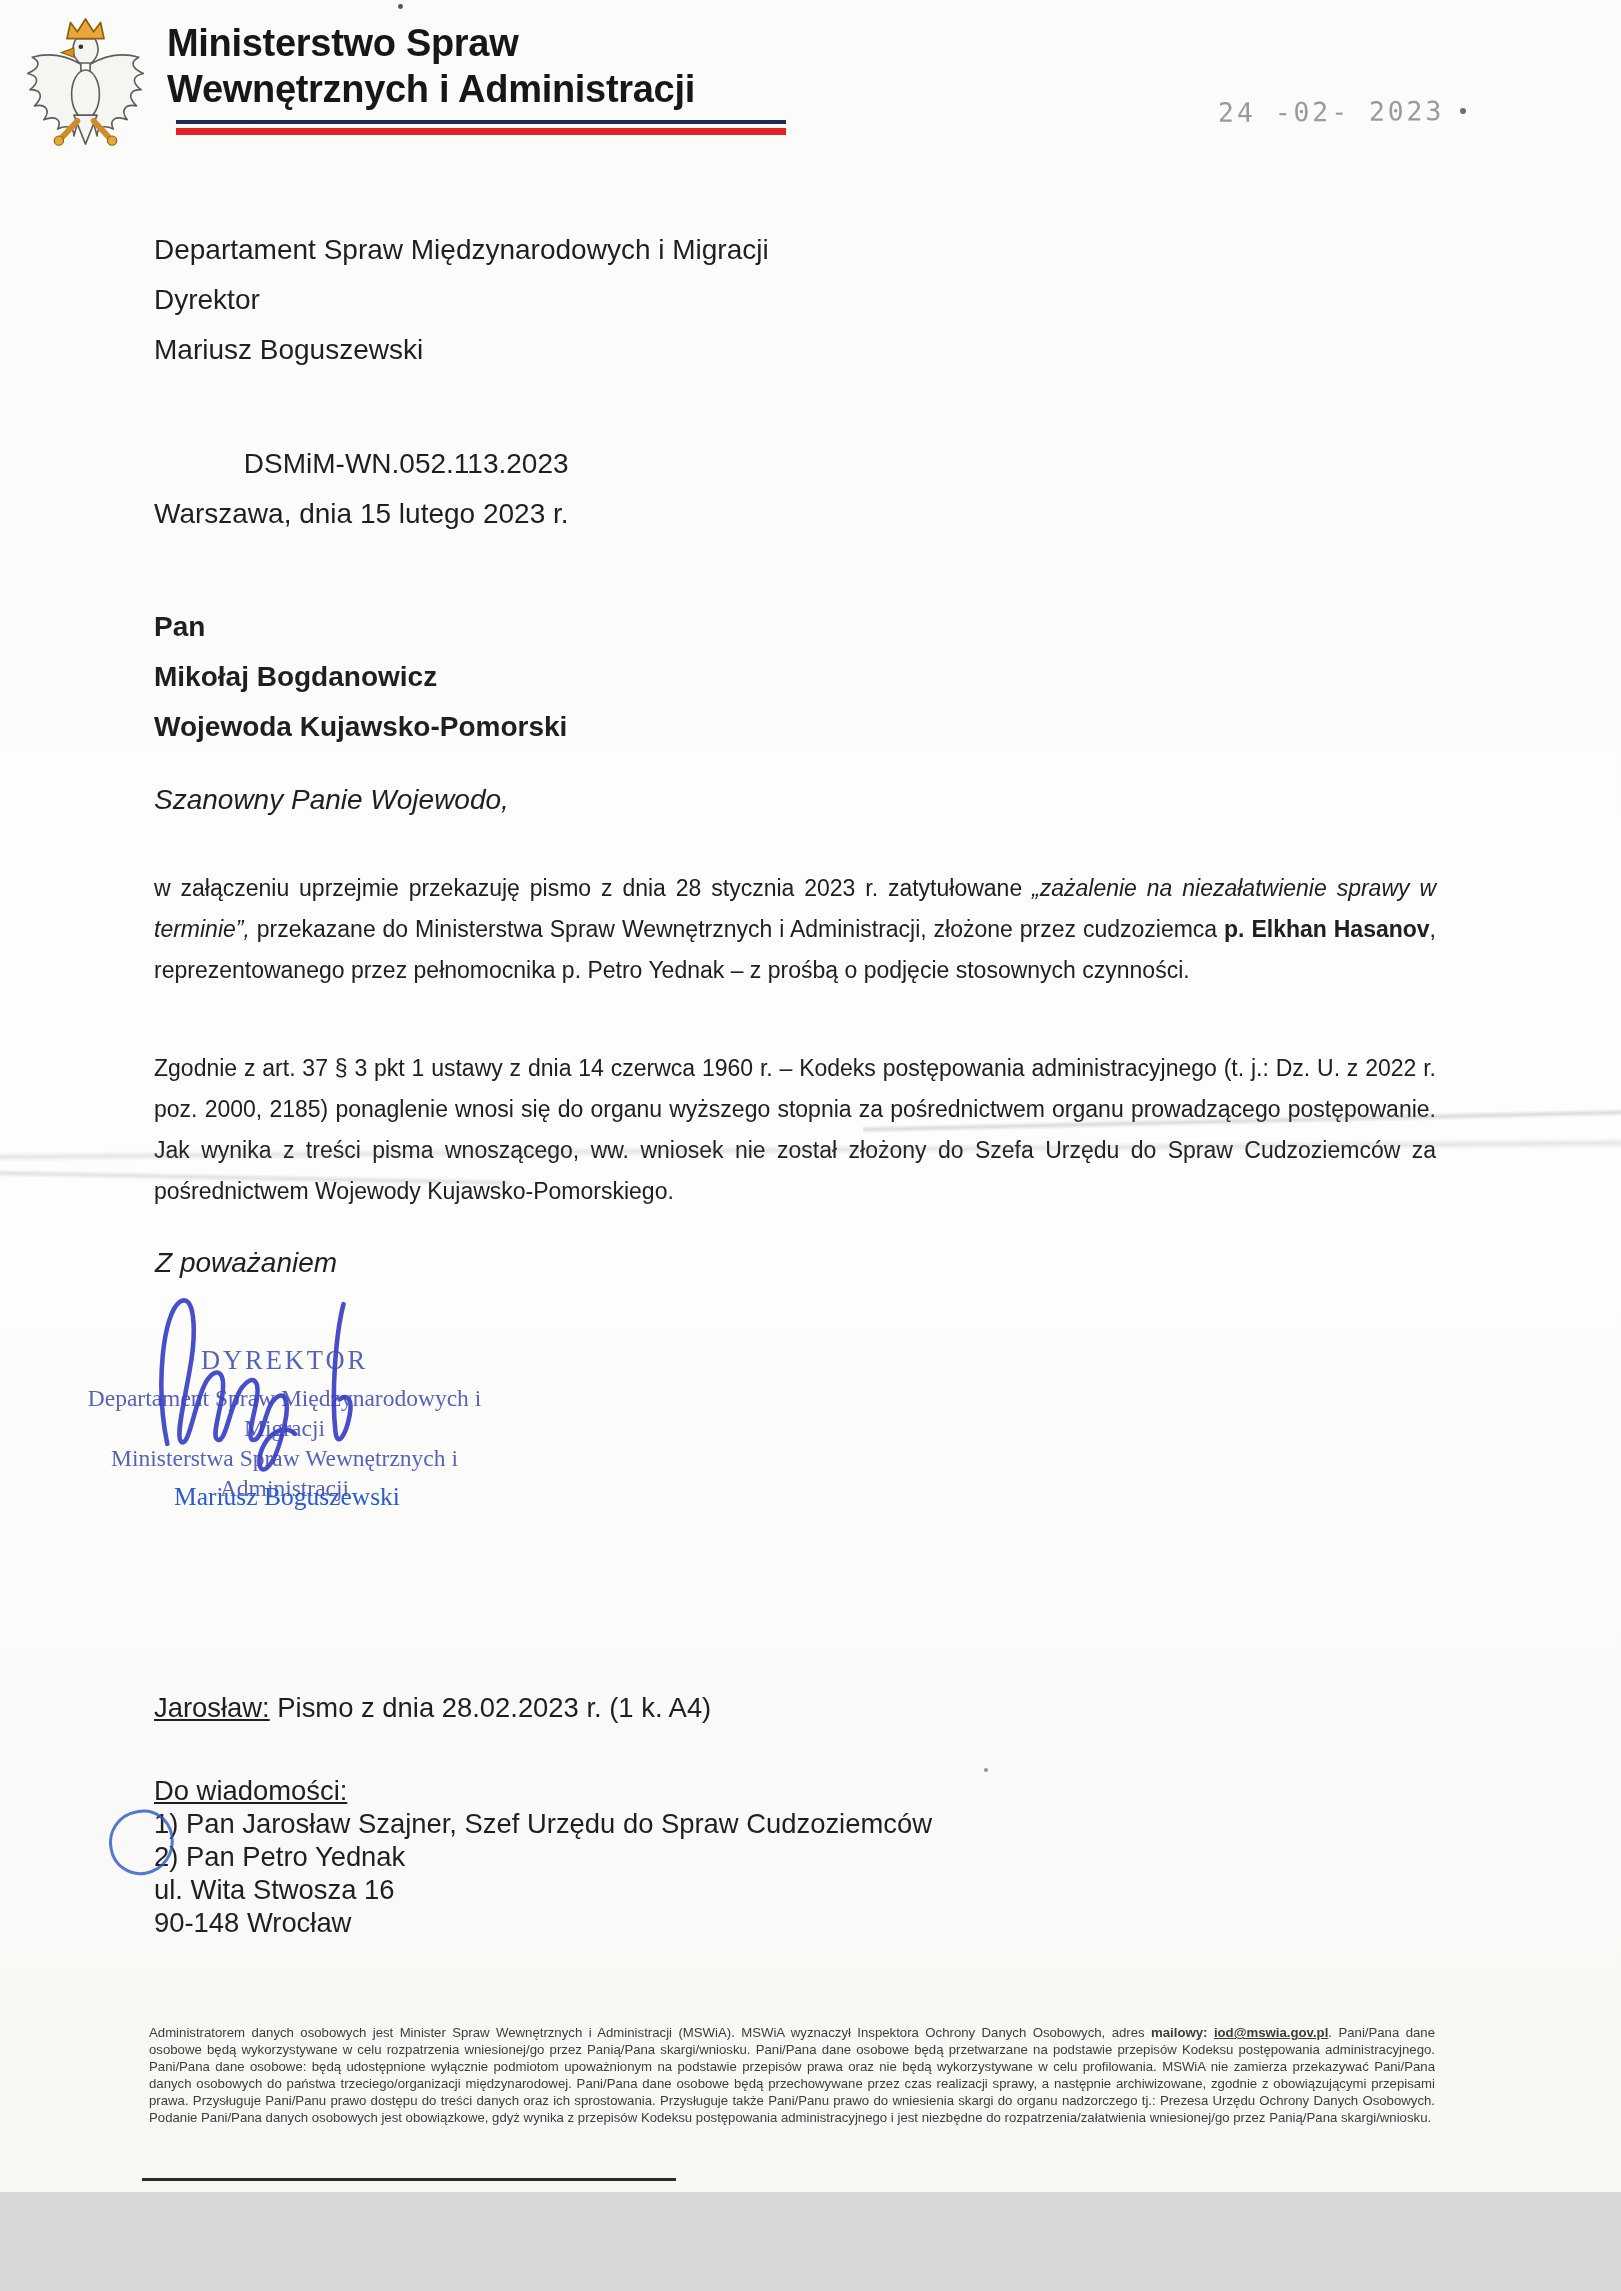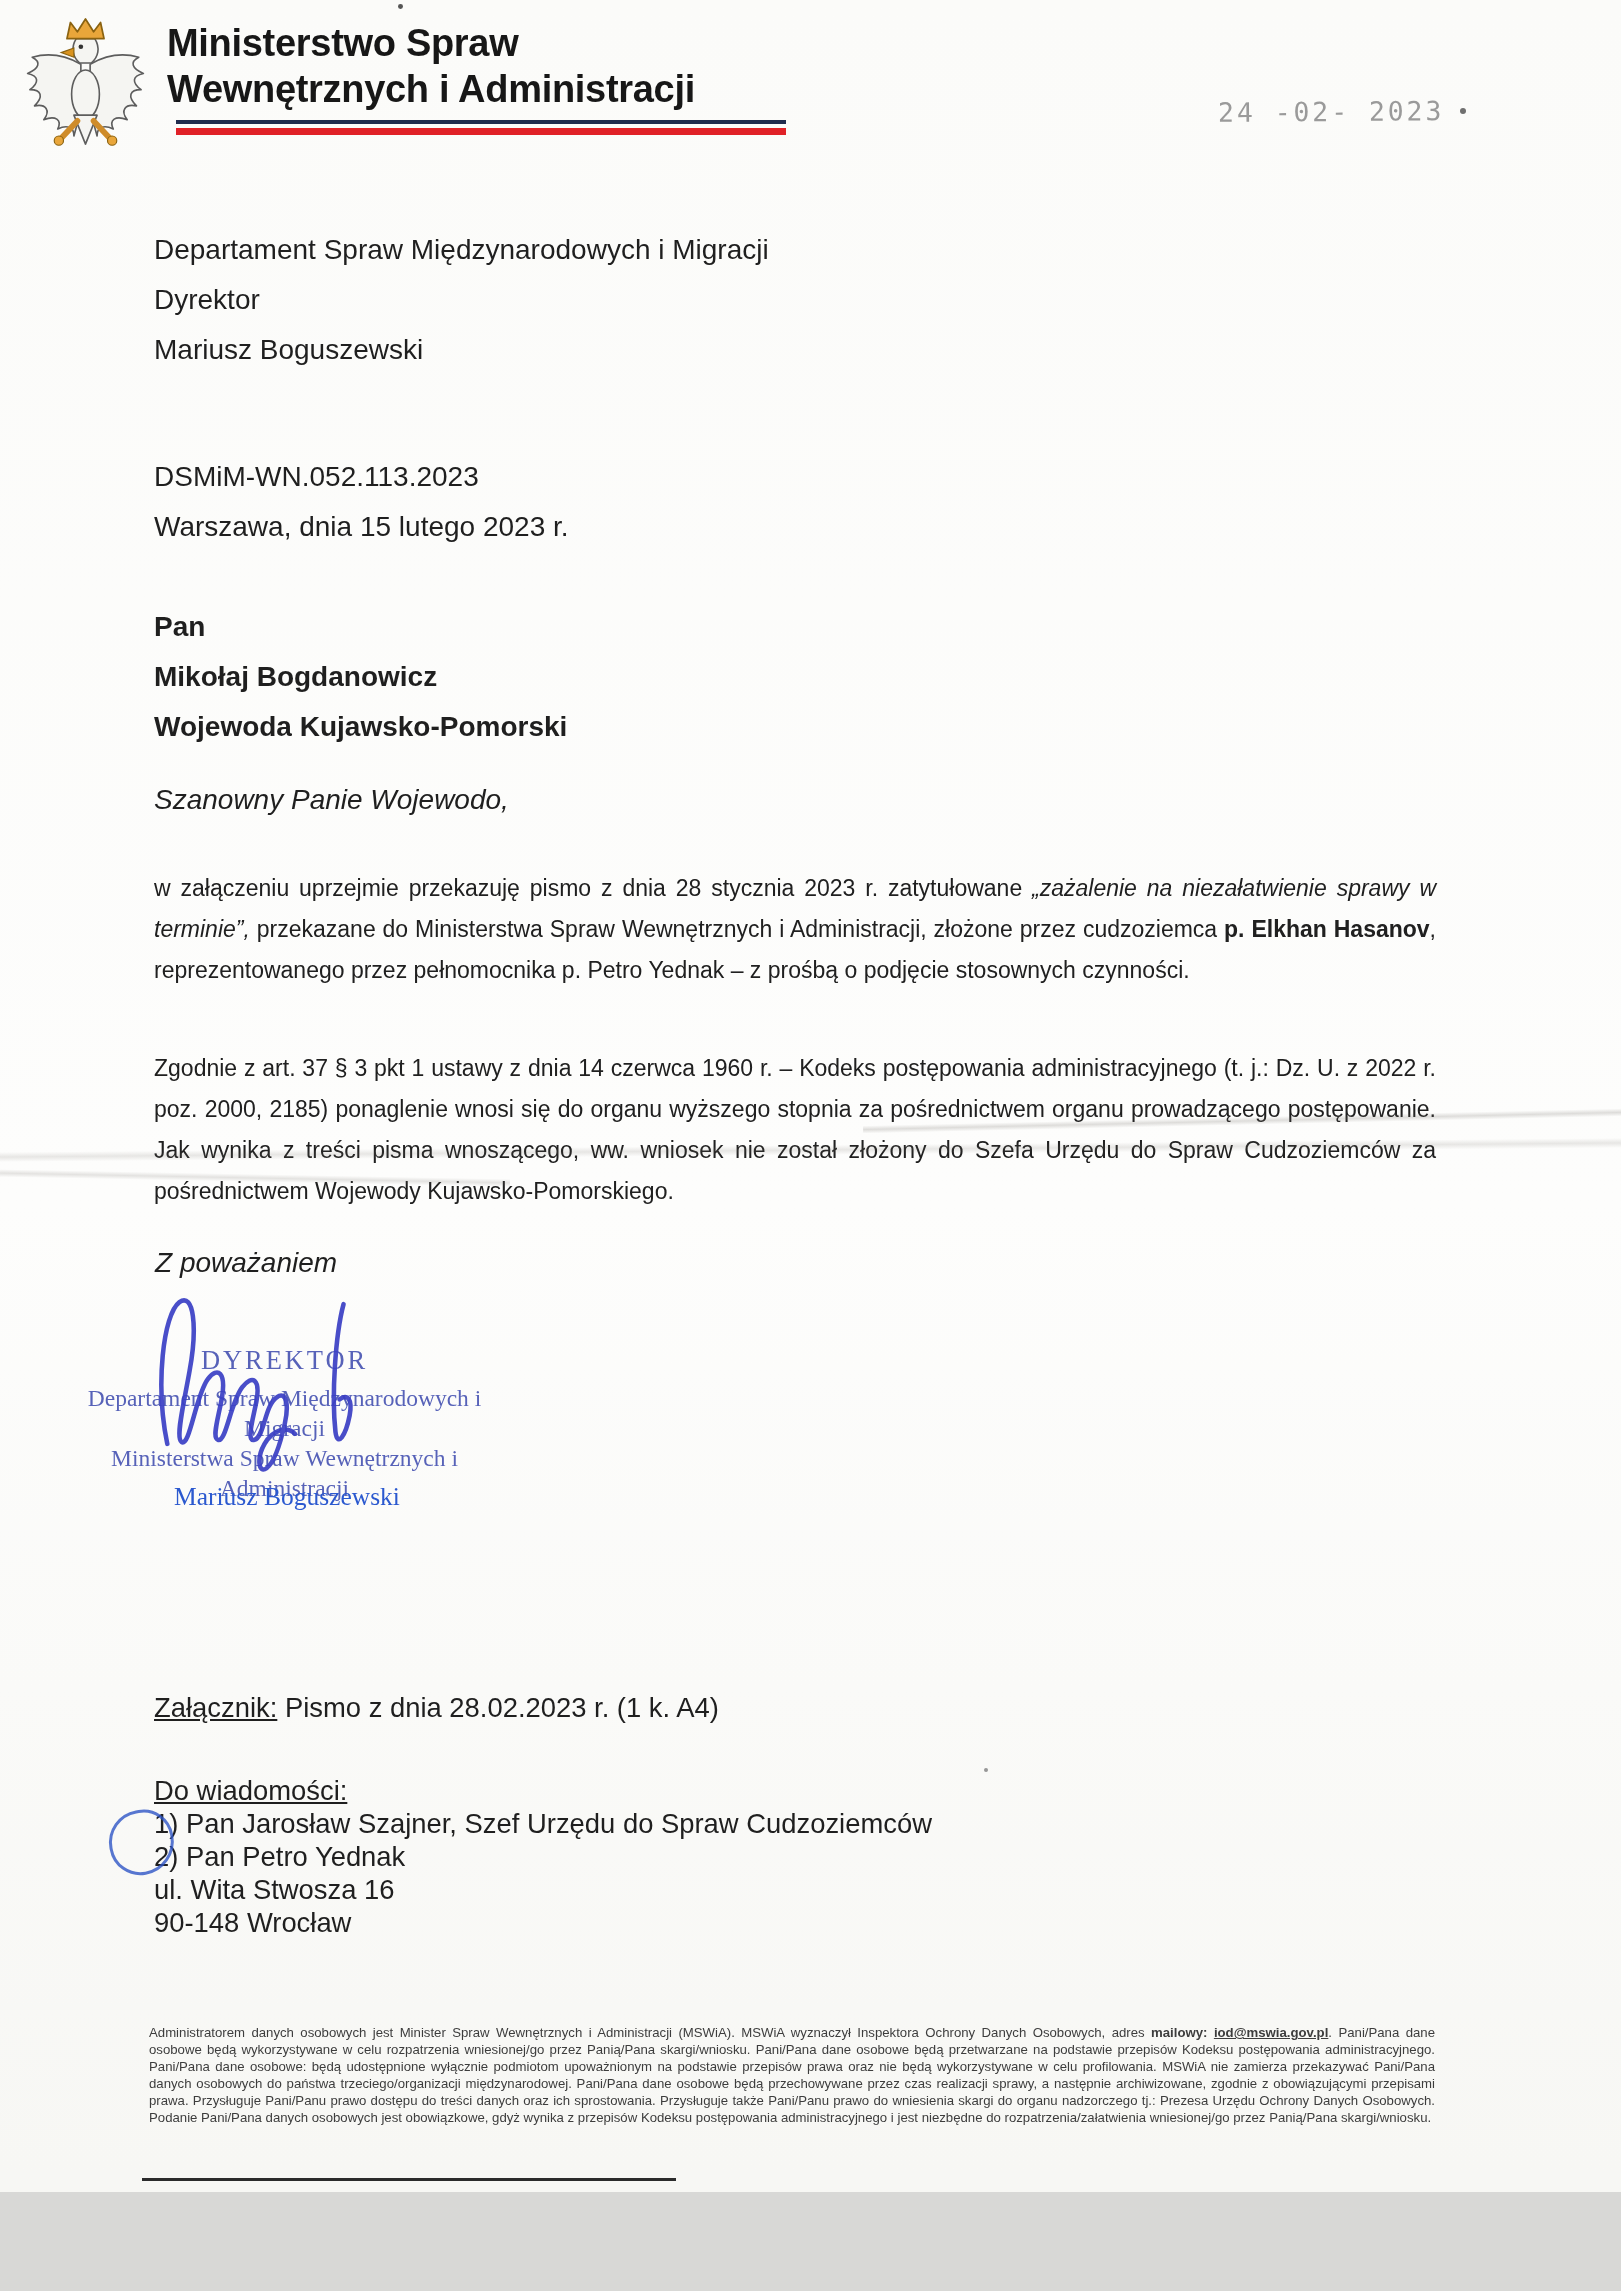--- a/index.html
+++ b/index.html
@@ -15,21 +15,21 @@
   
   .emblem{position:absolute;left:15.7px;top:9.8px;width:139px;height:157px;}
   .ministry-title{position:absolute;left:167px;top:19.6px;font-size:38px;line-height:46px;font-weight:700;letter-spacing:-0.3px;color:#171717;}
   .rule{position:absolute;left:176px;width:610px;}
   .rule-navy{top:120px;height:3.9px;background:#202c4e;}
   .rule-red{top:128px;height:6.9px;background:#e02127;}
   .date-stamp{position:absolute;left:1218px;top:96px;font-family:"DejaVu Sans Mono",monospace;font-size:26.5px;color:#8d8d8d;letter-spacing:2.9px;transform:rotate(-0.4deg);opacity:.88;}
   
   .block{position:absolute;left:154px;font-size:28px;line-height:50px;}
   .sender{top:225px;}
-  .reference{top:452px;}
+  .reference{top:439px;text-align:right;}
   .recipient{top:602px;font-weight:700;}
   .greeting{position:absolute;left:154px;top:784px;font-size:28px;font-style:italic;}
   .para{position:absolute;left:154px;width:1282px;font-size:23px;line-height:41px;text-align:justify;color:#202020;}
   .p1{top:845px;}
   .p2{top:1025px;}
   .seg-i{font-style:italic;}
   .seg-b{font-weight:700;}
   .closing{position:absolute;left:155px;top:1247px;font-size:28px;font-style:italic;}
   
   .stamp{position:absolute;left:54px;top:1345px;width:461px;text-align:center;font-family:"Liberation Serif",serif;color:#4b57b4;opacity:.93;}
@@ -129,21 +129,21 @@
 
   <svg class="signature-svg" viewBox="0 0 230 200" fill="none">
     <g stroke="#3a3fc4" stroke-width="4.5" stroke-linecap="round" opacity="0.92">
       <path d="M22 168 C10 110 18 40 34 28 C48 18 52 52 44 96 C38 130 30 162 36 166 C44 172 50 120 62 104 C72 91 80 98 76 122 C72 144 66 162 72 164 C80 167 84 128 96 112 C106 99 114 104 110 126 C106 146 100 166 108 164 C118 161 118 130 130 122 C140 115 142 130 138 148 C134 166 128 186 120 192 C112 198 110 182 118 168 C126 154 140 150 148 158"></path>
       <path d="M196 30 C188 60 184 120 188 156 C190 172 198 160 202 140 C205 124 200 118 192 124"></path>
     </g>
   </svg>
 
   <div class="signer-name">Mariusz Boguszewski</div>
 
-  <div class="attachment"><span class="u">Załącznik:</span><span> Pismo z dnia 28.02.2023 r. (1 k. A4)</span></div>
+  <div class="attachment"><span class="u">Jarosław:</span><span> Pismo z dnia 28.02.2023 r. (1 k. A4)</span></div>
 
   <div class="cc">
     <div class="u">Do wiadomości:</div>
     <div>1) Pan Jarosław Szajner, Szef Urzędu do Spraw Cudzoziemców</div>
     <div>2) Pan Petro Yednak</div>
     <div>ul. Wita Stwosza 16</div>
     <div>90-148 Wrocław</div>
   </div>
   <div class="pen-circle"></div>
 

